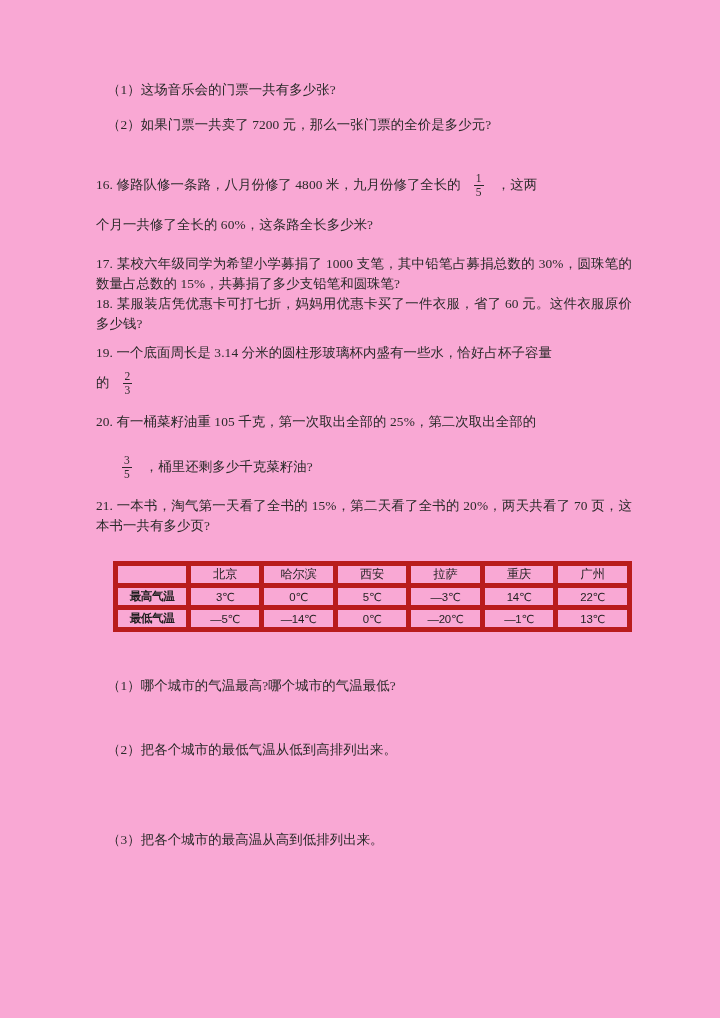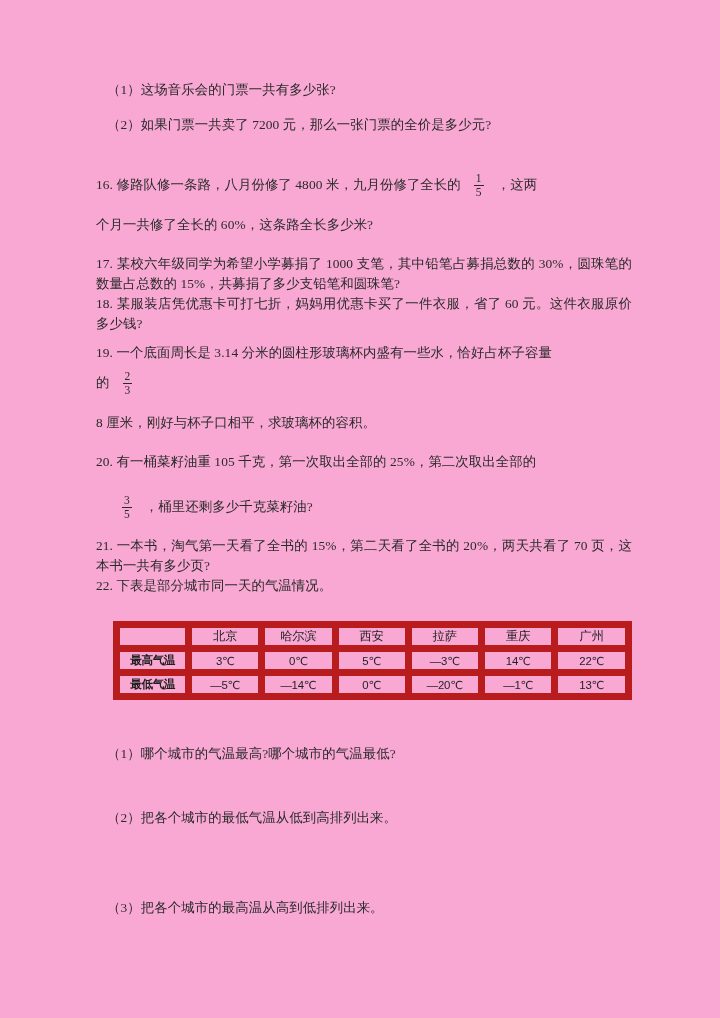--- a/index.html
+++ b/index.html
@@ -78,21 +78,21 @@
     margin-left: 17px;
     margin-top: 4px;
   }
   table.temps {
     border-collapse: collapse;
     font-size: 11.6px;
     color: #1f1f1f;
     font-family: "Liberation Sans", "DejaVu Sans", sans-serif;
   }
   table.temps td, table.temps th {
-    border: 7px solid #b91c1c;
+    border: 5px solid #b91c1c;
     text-align: center;
     vertical-align: middle;
     font-weight: normal;
     height: 17px;
     padding: 0 2px;
   }
   table.temps th.corner {
     width: 66px;
   }
   table.temps th.city {
@@ -132,35 +132,33 @@
     <div class="q">17. 某校六年级同学为希望小学募捐了 1000 支笔，其中铅笔占募捐总数的 30%，圆珠笔的数量占总数的 15%，共募捐了多少支铅笔和圆珠笔?</div>
 
     <div class="q">18. 某服装店凭优惠卡可打七折，妈妈用优惠卡买了一件衣服，省了 60 元。这件衣服原价多少钱?</div>
 
     <div class="gap-sm"></div>
 
     <div class="q">19. 一个底面周长是 3.14 分米的圆柱形玻璃杯内盛有一些水，恰好占杯子容量</div>
     <div class="q spaced">
       <span>的</span><span class="frac"><span class="num">2</span><span class="den">3</span></span>
     </div>
-    <div class="q spaced">8 厘米，刚好与杯子口相平，求玻璃杯的容积。</div>
 
     <div class="gap-sm"></div>
 
     <div class="q">20. 有一桶菜籽油重 105 千克，第一次取出全部的 25%，第二次取出全部的</div>
     <div class="gap-md"></div>
     <div class="q spaced">
       <span class="frac" style="margin-left:26px;"><span class="num">3</span><span class="den">5</span></span><span>，桶里还剩多少千克菜籽油?</span>
     </div>
 
     <div class="gap-sm"></div>
 
     <div class="q">21. 一本书，淘气第一天看了全书的 15%，第二天看了全书的 20%，两天共看了 70 页，这本书一共有多少页?</div>
 
-    <div class="q">22. 下表是部分城市同一天的气温情况。</div>
 
     <div class="gap-lg"></div>
 
     <div class="table-wrap">
       <table class="temps">
         <tbody>
             <tr>
           <th class="corner"></th>
           <th class="city">北京</th>
           <th class="city">哈尔滨</th>

